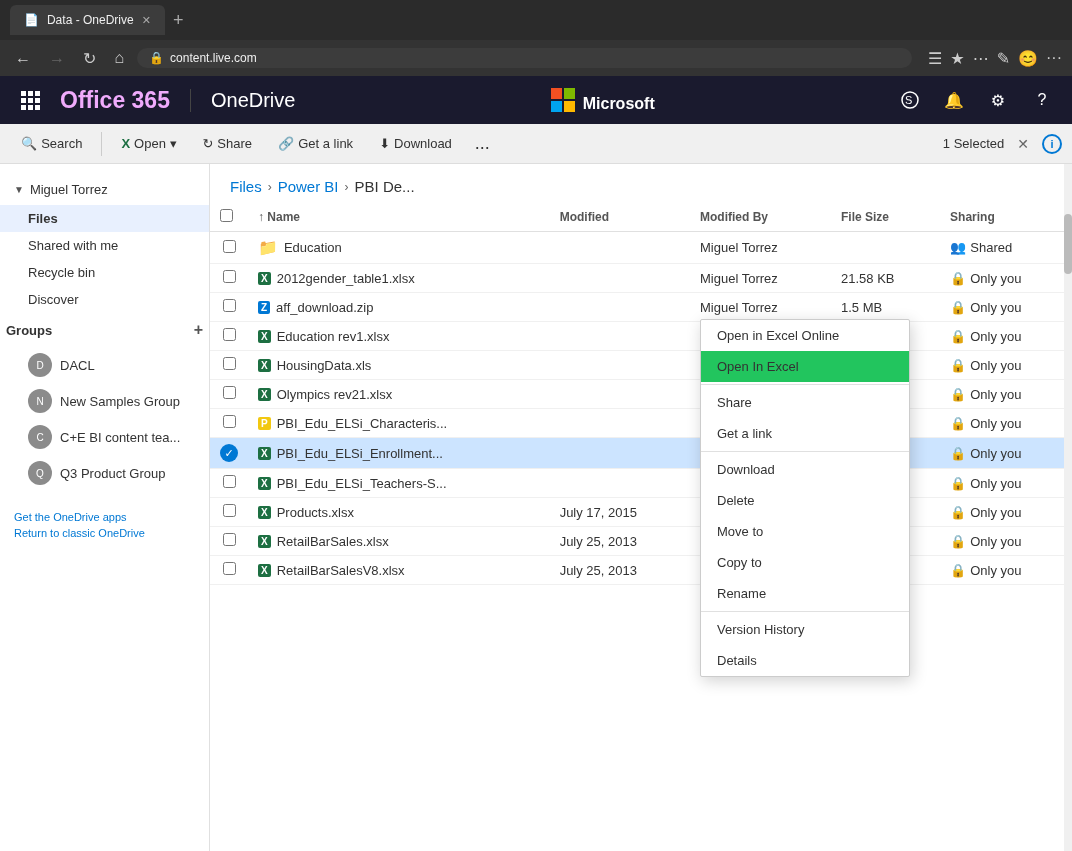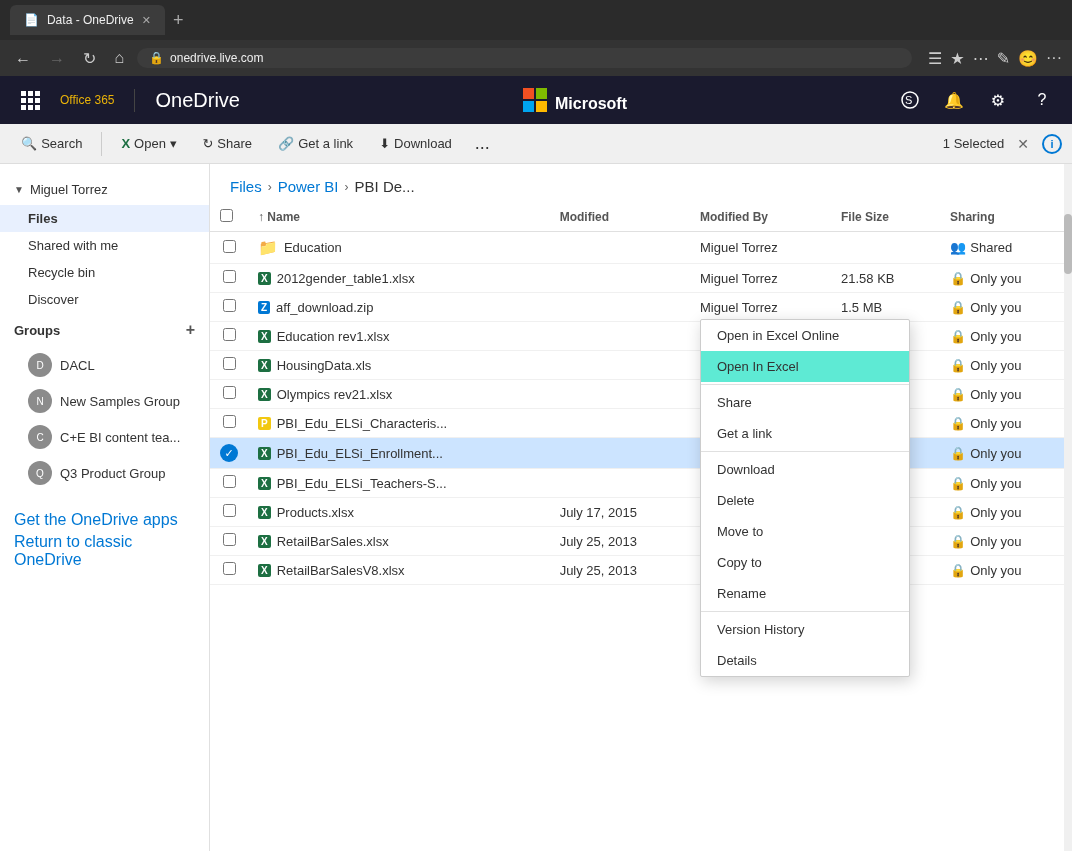--- a/index.html
+++ b/index.html
@@ -75,23 +75,23 @@
       border-radius: 2px;
     }
     .waffle-icon {
       display: grid;
       grid-template-columns: repeat(3, 5px);
       grid-template-rows: repeat(3, 5px);
       gap: 2px;
     }
     .waffle-dot { background: #fff; width: 5px; height: 5px; }
     .o365-app-name {
-      font-size: 12px;
-      font-weight: 400;
-      color: #eab308;
+      font-size: 23px;
+      font-weight: 700;
+      color: #f0abfc;
       padding: 0 10px;
       white-space: nowrap;
     }
     .o365-product-name {
       font-size: 20px;
       font-weight: 300;
       color: #fff;
       padding: 0 20px;
       border-left: 1px solid #444;
       margin-left: 10px;
@@ -171,35 +171,35 @@
       padding: 8px 14px; cursor: pointer; color: #333; font-size: 13px;
     }
     .sidebar-chevron { font-size: 10px; color: #555; }
     .sidebar-item {
       padding: 6px 14px 6px 28px;
       cursor: pointer; color: #333; font-size: 13px;
     }
     .sidebar-item.active { background: #e8f0fe; font-weight: 600; }
     .sidebar-section-header {
       display: flex; align-items: center; justify-content: space-between;
-      padding: 8px 14px; cursor: pointer; color: #333; font-size: 13px; font-weight: 600;
+      padding: 8px 6px; cursor: pointer; color: #333; font-size: 13px; font-weight: 600;
     }
     .sidebar-group-item {
       display: flex; align-items: center; gap: 8px;
       padding: 6px 14px 6px 28px;
       cursor: pointer; color: #333; font-size: 13px;
     }
     .group-avatar {
       width: 24px; height: 24px; border-radius: 50%;
       background: #8b8b8b; display: flex; align-items: center; justify-content: center;
       color: #fff; font-size: 10px; flex-shrink: 0;
     }
     .sidebar-footer {
       padding: 20px 14px 10px;
-      font-size: 16px;
+      font-size: 11px;
     }
     .sidebar-footer a { color: #0078d4; text-decoration: none; display: block; margin-bottom: 4px; }
 
     
     .content-area {
       flex: 1;
       overflow: hidden;
       position: relative;
     }
     .breadcrumb {
@@ -285,21 +285,21 @@
   <span class="browser-new-tab">+</span>
 </div>
 
 <div class="browser-nav">
   <button>←</button>
   <button disabled="">→</button>
   <button>↻</button>
   <button>⌂</button>
   <div class="address-bar">
     <span>🔒</span>
-    <span>onedrive.live.com</span>
+    <span>content.live.com</span>
   </div>
   <div class="nav-icons">
     <span class="nav-icon">☰</span>
     <span class="nav-icon">★</span>
     <span class="nav-icon">⋯</span>
     <span class="nav-icon">✎</span>
     <span class="nav-icon">😊</span>
     <span class="nav-icon">···</span>
   </div>
 </div>
@@ -619,21 +619,21 @@
               <td>
                 <span style="display:flex;align-items:center;gap:4px;"><span>🔒</span> Only you</span>
               </td>
             </tr>
           </tbody>
       </table>
     </div>
 
     <div class="context-menu">
       <div class="context-menu-item">Open in Excel Online</div>
-      <div class="context-menu-item highlighted" style="background:#5eead4;">Open In Excel</div>
+      <div class="context-menu-item highlighted" style="background:#22c55e;">Open In Excel</div>
       <div class="context-menu-separator"></div>
       <div class="context-menu-item">Share</div>
       <div class="context-menu-item">Get a link</div>
       <div class="context-menu-separator"></div>
       <div class="context-menu-item">Download</div>
       <div class="context-menu-item">Delete</div>
       <div class="context-menu-item">Move to</div>
       <div class="context-menu-item">Copy to</div>
       <div class="context-menu-item">Rename</div>
       <div class="context-menu-separator"></div>

